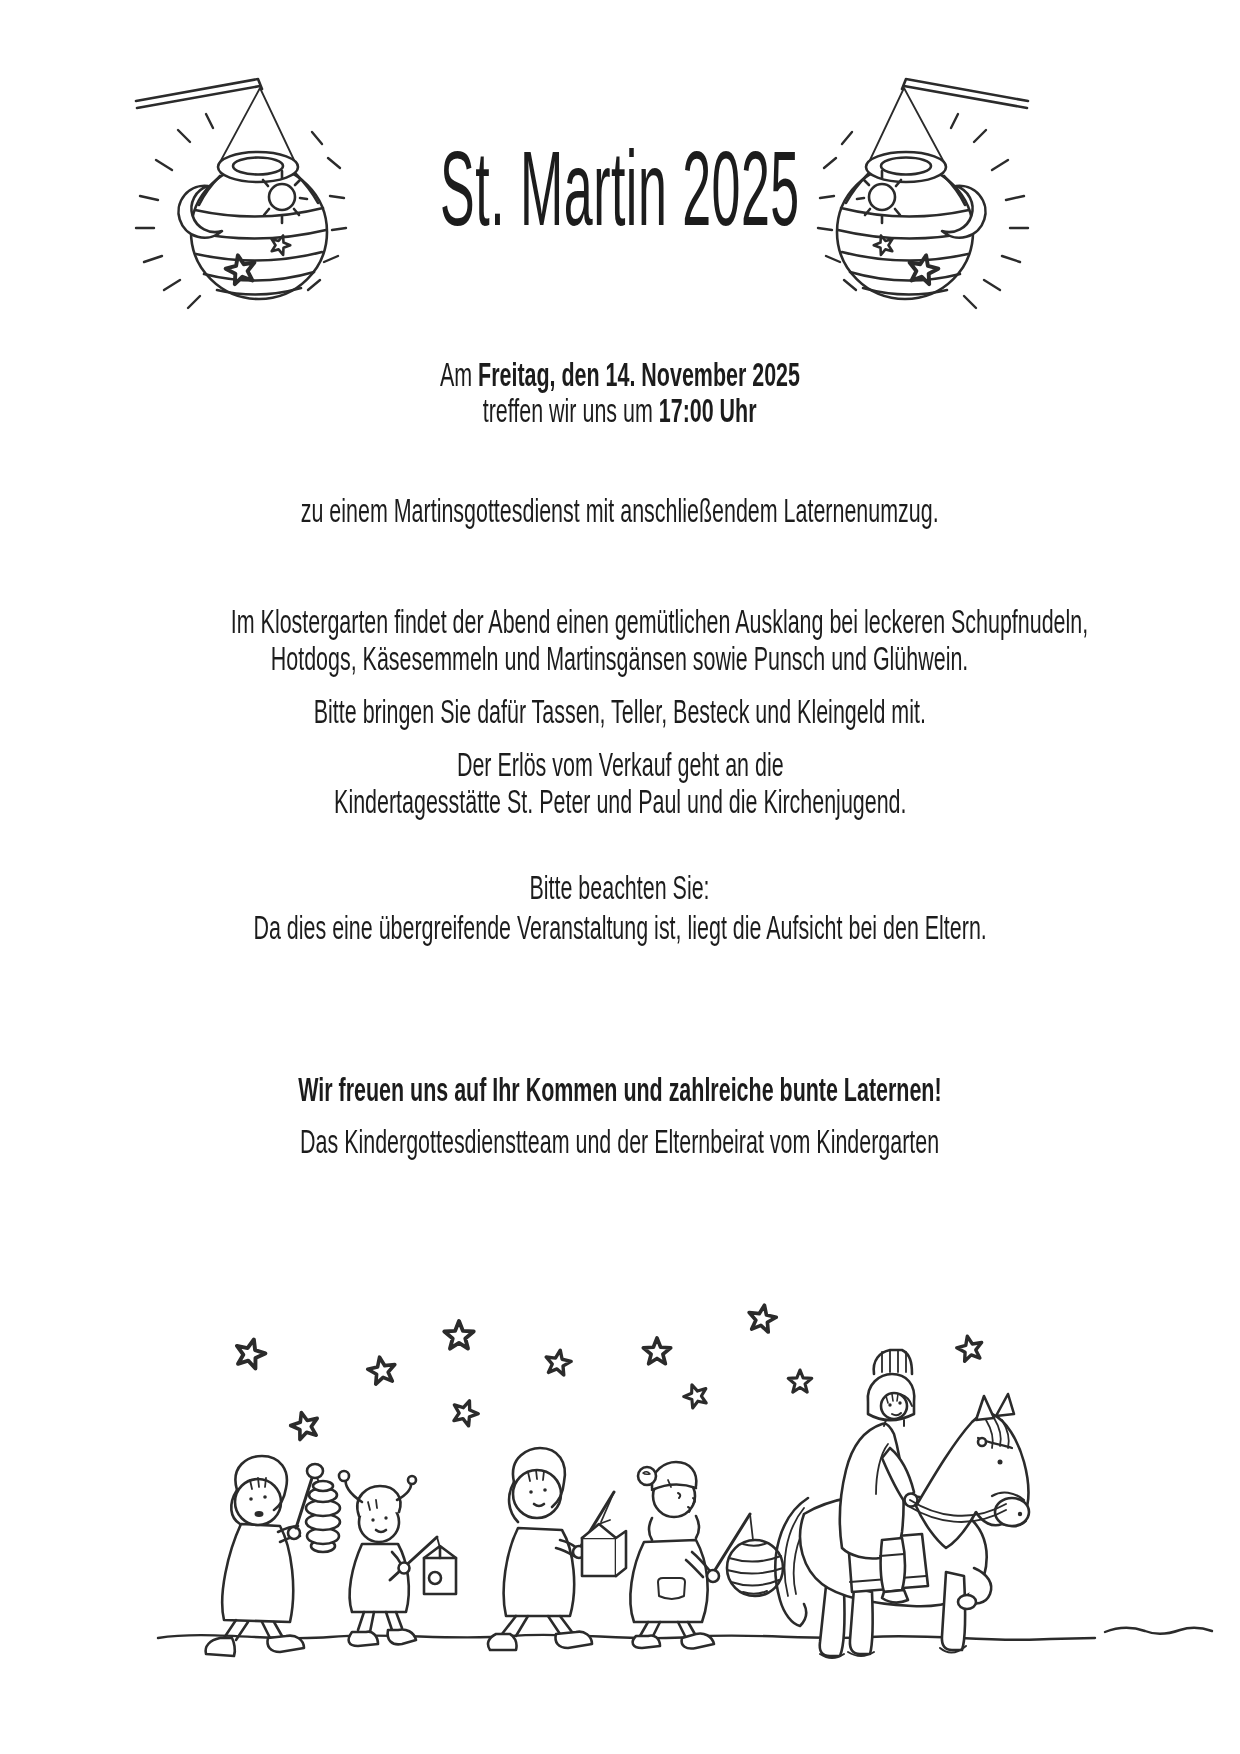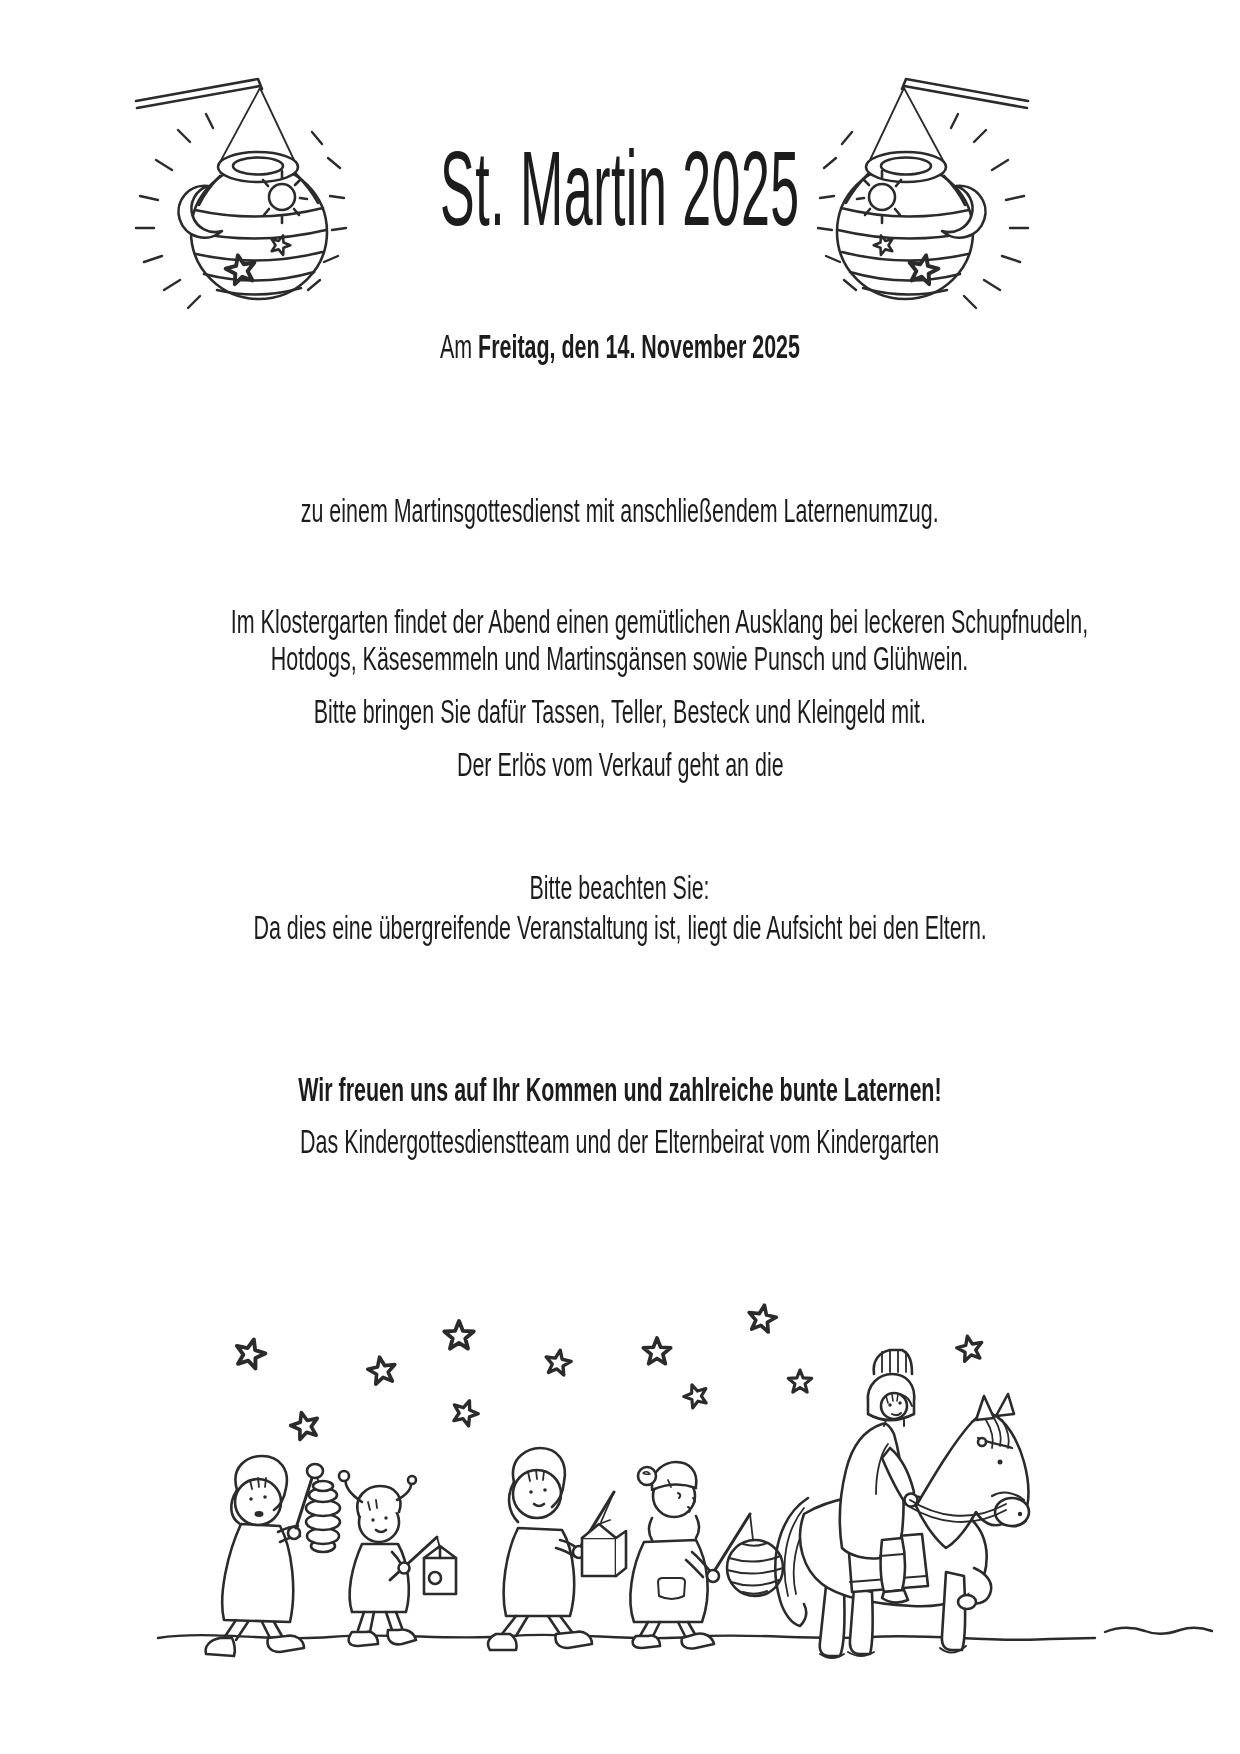--- a/index.html
+++ b/index.html
@@ -85,38 +85,42 @@
   </svg>
 
   <svg class="ill" style="left:812px;top:64px" width="230" height="250" viewBox="0 0 230 250">
     <use href="#lantern" transform="translate(230,0) scale(-1,1)"></use>
   </svg>
 
   <div class="abs title" style="top:135px">
     <span class="cond">St. Martin 2025</span>
   </div>
 
-  <div class="abs body-text" style="top:328px">
+  <div class="abs body-text" style="top:356px">
     <span class="cond"><span>Am </span><b>Freitag, den 14. November 2025</b></span>
+  </div>
+  <div class="abs body-text" style="top:392px">
+    <span class="cond"><span>treffen wir uns um </span><b>17:00 Uhr</b></span>
   </div>
   <div class="abs body-text" style="top:492px">
     <span class="cond">zu einem Martinsgottesdienst mit anschließendem Laternenumzug.</span>
   </div>
 
   <div class="abs body-text" style="top:603px">
     <div><span class="cond">Im Klostergarten findet der Abend einen gemütlichen Ausklang bei leckeren Schupfnudeln,</span></div>
     <div><span class="cond">Hotdogs, Käsesemmeln und Martinsgänsen sowie Punsch und Glühwein.</span></div>
   </div>
 
   <div class="abs body-text" style="top:693px">
     <span class="cond">Bitte bringen Sie dafür Tassen, Teller, Besteck und Kleingeld mit.</span>
   </div>
 
   <div class="abs body-text" style="top:746px">
     <div><span class="cond">Der Erlös vom Verkauf geht an die</span></div>
+    <div><span class="cond">Kindertagesstätte St. Peter und Paul und die Kirchenjugend.</span></div>
   </div>
 
   <div class="abs body-text" style="top:869px">
     <span class="cond">Bitte beachten Sie:</span>
   </div>
   <div class="abs body-text" style="top:909px">
     <span class="cond">Da dies eine übergreifende Veranstaltung ist, liegt die Aufsicht bei den Eltern.</span>
   </div>
 
   <div class="abs body-text bold-line" style="top:1071px">

